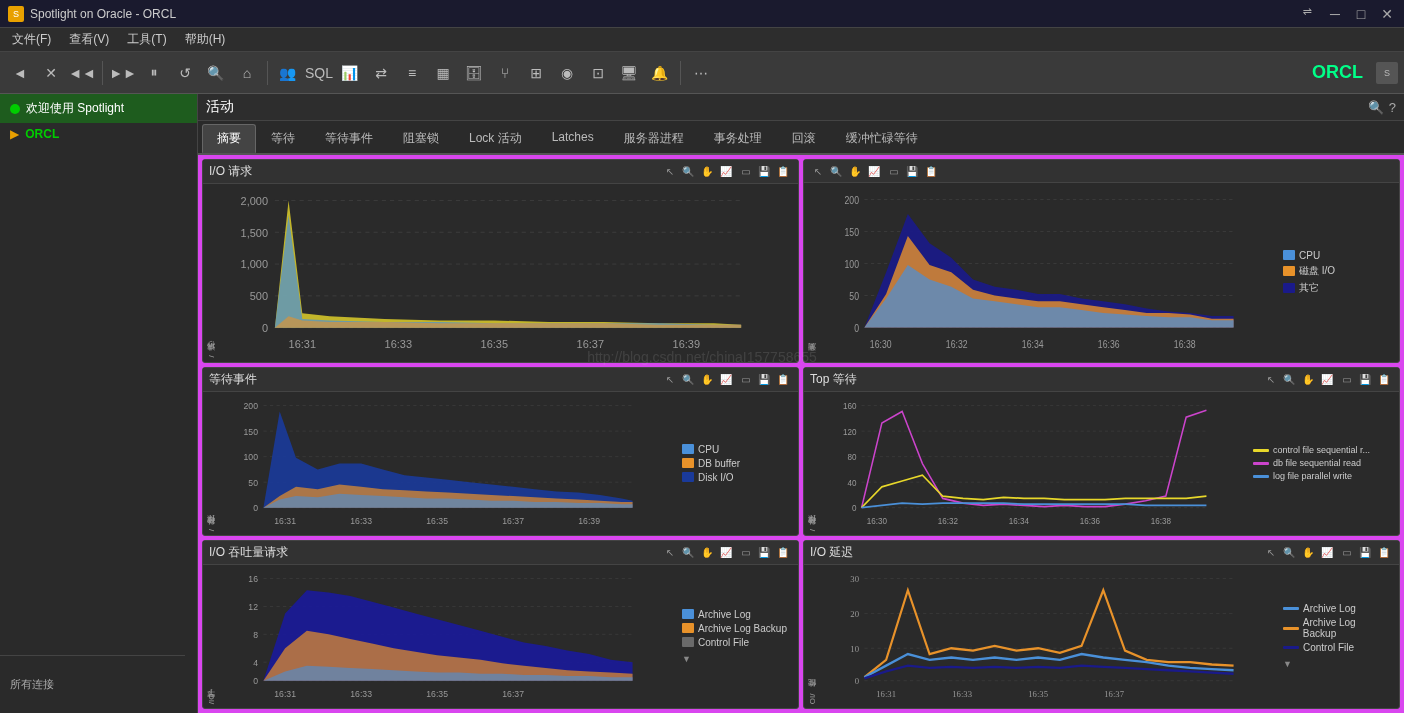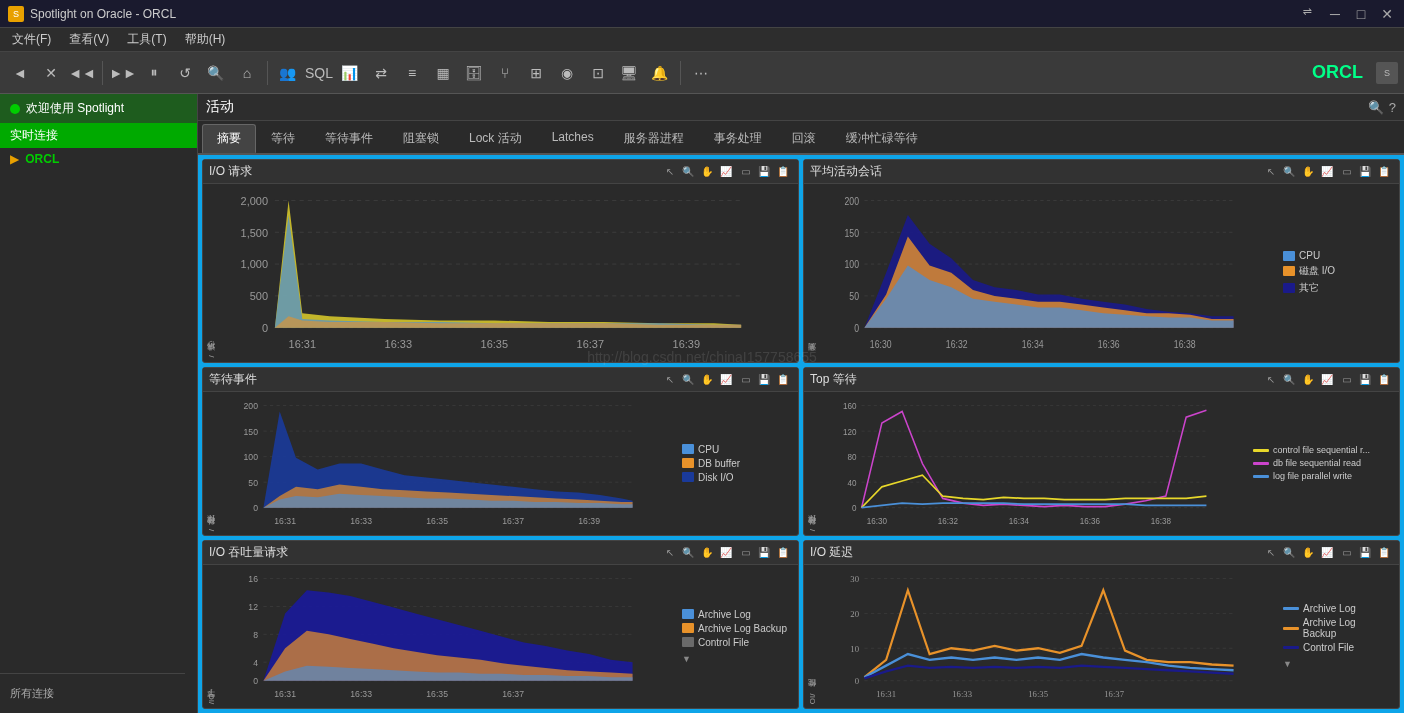--- a/index.html
+++ b/index.html
@@ -25,24 +25,24 @@
     
     .main-layout { display: flex; height: calc(713px - 28px - 24px - 42px); }
     
     
     .sidebar { width: 198px; background: #2a2a2a; border-right: 1px solid #444; flex-shrink: 0; }
     .sidebar-header { background: #1e5c1e; color: #fff; padding: 6px 10px; font-size: 12px; display: flex; align-items: center; gap: 6px; }
     .sidebar-green-dot { width: 10px; height: 10px; background: #00cc00; border-radius: 50%; }
     .sidebar-conn { background: #00aa00; color: #fff; padding: 4px 10px; font-size: 12px; }
     .sidebar-item { padding: 4px 10px; display: flex; align-items: center; gap: 6px; cursor: pointer; }
     .sidebar-orcl { color: #00cc00; font-weight: bold; }
-    .sidebar-footer { position: absolute; bottom: 0; width: 185px; padding: 12px 10px; background: #2a2a2a; border-top: 1px solid #444; color: #aaa; font-size: 11px; }
-    
-    
-    .content-area { flex: 1; background: #0ea5e9; display: flex; flex-direction: column; overflow: hidden; }
+    .sidebar-footer { position: absolute; bottom: 0; width: 185px; padding: 21px 10px; background: #2a2a2a; border-top: 1px solid #444; color: #aaa; font-size: 11px; }
+    
+    
+    .content-area { flex: 1; background: #d946ef; display: flex; flex-direction: column; overflow: hidden; }
     .content-header { background: #2d2d2d; padding: 4px 8px; font-size: 13px; color: #ddd; border-bottom: 1px solid #444; display: flex; align-items: center; gap: 6px; }
     
     
     .tabs { display: flex; background: #2a2a2a; border-bottom: 2px solid #555; padding: 0 4px; }
     .tab { padding: 5px 14px; cursor: pointer; color: #bbb; font-size: 12px; border: 1px solid transparent; margin-top: 3px; border-radius: 3px 3px 0 0; }
     .tab.active { background: #444; color: #fff; border-color: #666; border-bottom-color: #444; }
     
     
     .charts-grid { display: grid; grid-template-columns: 1fr 1fr; gap: 4px; padding: 4px; flex: 1; overflow: hidden; }
     .chart-panel { background: #2a2a2a; border: 1px solid #444; border-radius: 3px; display: flex; flex-direction: column; min-height: 0; }
@@ -114,23 +114,20 @@
   <span class="tb-btn" style="width:22px;height:22px;background:#555;font-size:9px;">S</span>
 </div>
 
 <div class="main-layout">
 
   <div class="sidebar" style="position:relative;">
     <div class="sidebar-header">
       <span class="sidebar-green-dot"></span>
       <span>欢迎使用 Spotlight</span>
     </div>
-    <div class="sidebar-conn">
-      <span>实时连接</span>
-    </div>
     <div class="sidebar-item">
       <span style="color:#e8a000;">▶</span>
       <span class="sidebar-orcl">ORCL</span>
     </div>
     <div class="sidebar-footer">
       <span>所有连接</span>
     </div>
   </div>
 
   <div class="content-area">
@@ -199,21 +196,20 @@
               <text x="200" y="112" class="axis-text" text-anchor="middle">16:35</text>
               <text x="270" y="112" class="axis-text" text-anchor="middle">16:37</text>
               <text x="340" y="112" class="axis-text" text-anchor="middle">16:39</text>
             </svg>
           </div>
         </div>
       </div>
 
       <div class="chart-panel">
         <div class="chart-header">
-          <span class="chart-title">平均活动会话</span>
           <div class="chart-controls">
             <span class="chart-ctrl-btn">↖</span>
             <span class="chart-ctrl-btn">🔍</span>
             <span class="chart-ctrl-btn">✋</span>
             <span class="chart-ctrl-btn" style="color:#e03030;">📈</span>
             <span class="chart-ctrl-btn">▭</span>
             <span class="chart-ctrl-btn">💾</span>
             <span class="chart-ctrl-btn">📋</span>
           </div>
         </div>

